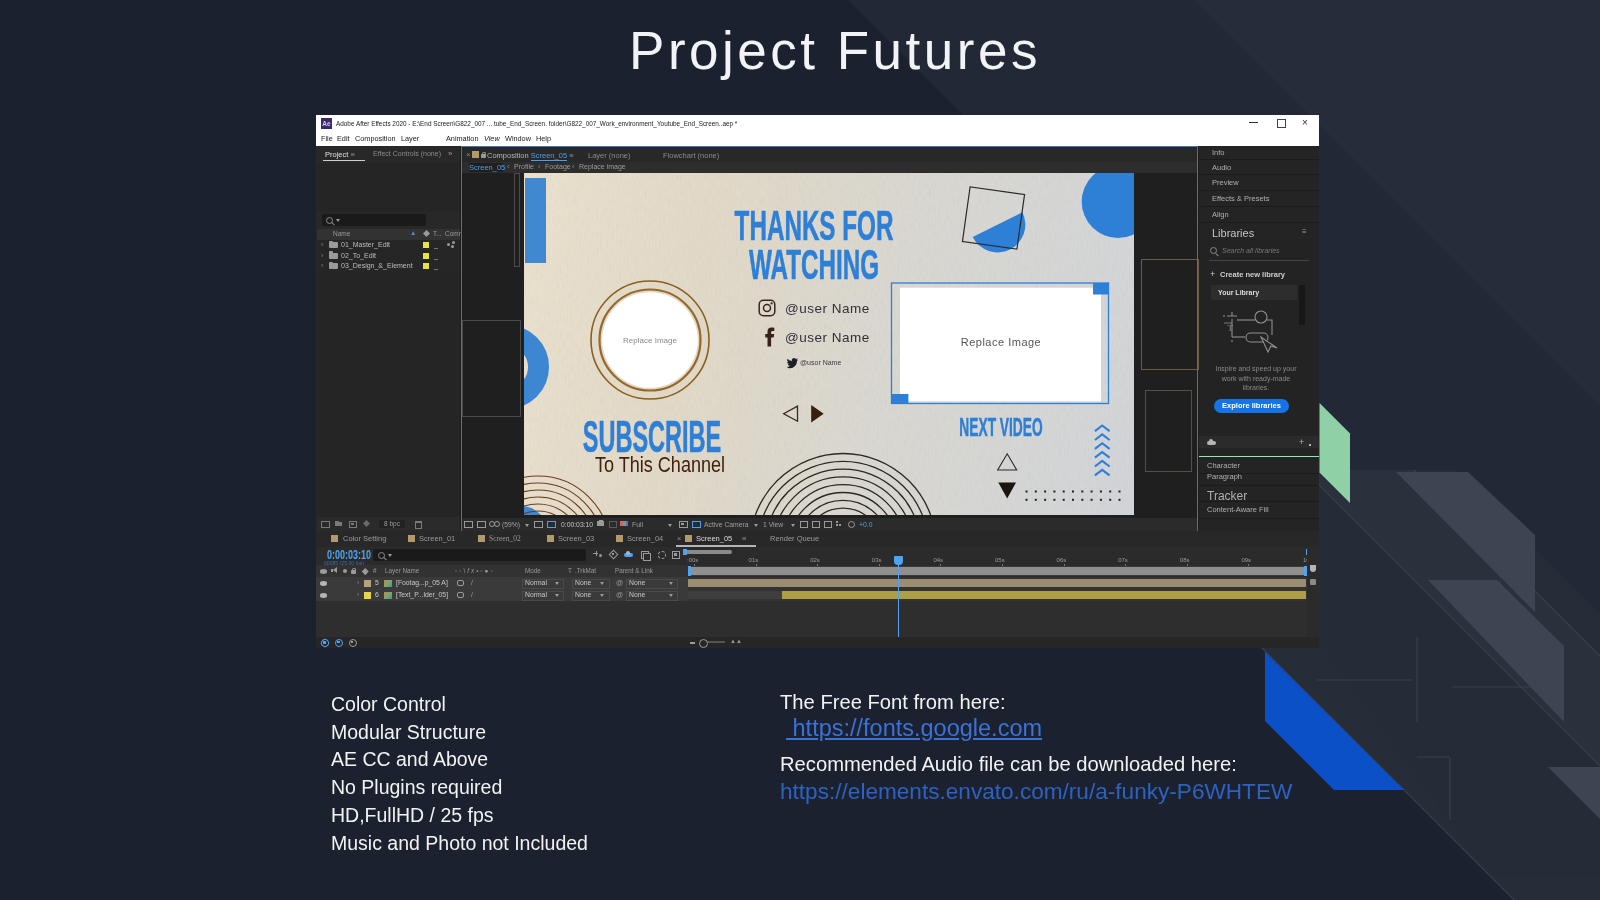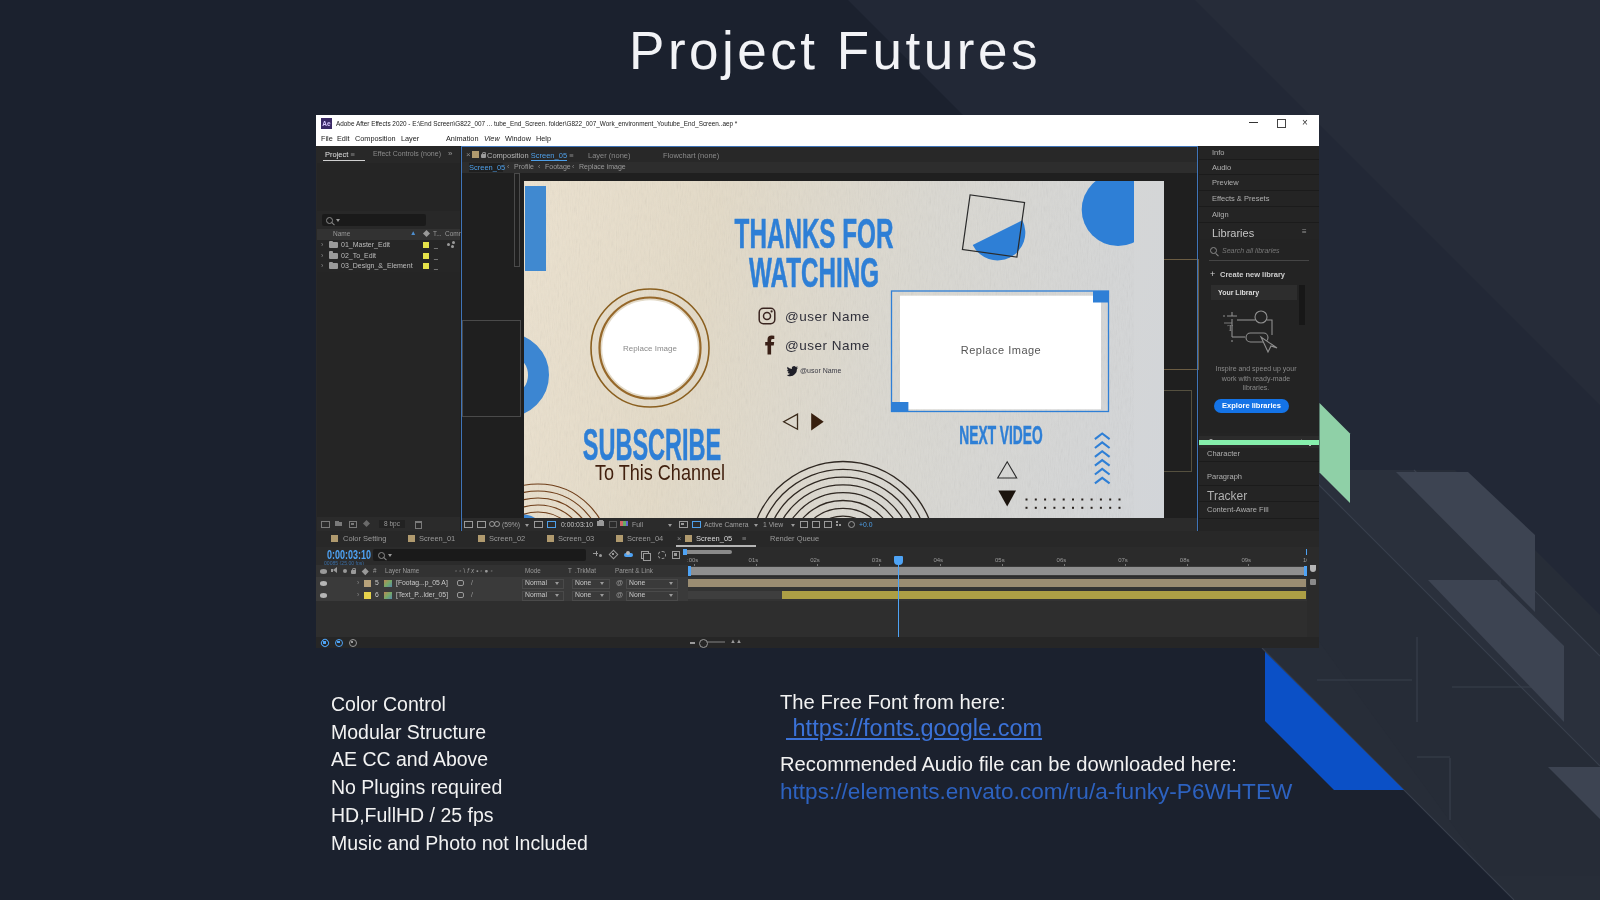--- a/index.html
+++ b/index.html
@@ -165,21 +165,21 @@
       <span class="abs" style="left:111px;top:1px;color:#888;font-size:7px;">‹</span>
       <span class="abs" style="left:118px;top:1px;color:#9a9a9a;font-size:7px;">Replace image</span>
     </div>
 
     <div class="abs" style="left:0;top:27px;width:737px;height:345px;background:#1f1f1f;">
       <div class="abs" style="left:0.5px;top:147px;width:57px;height:95px;border:1px solid #4a4a4a;"></div>
       <div class="abs" style="left:53px;top:0px;width:4px;height:92px;border:1px solid #4a4a4a;"></div>
       <div class="abs" style="left:680px;top:86px;width:56px;height:109px;border:1px solid #6b5c42;"></div>
       <div class="abs" style="left:684px;top:217px;width:45px;height:80px;border:1px solid #55503f;"></div>
 
-      <div id="canvas" class="abs" style="left:63px;top:8px;width:610px;height:342px;overflow:hidden;background:linear-gradient(102deg,#ece2cf 0%,#e3dac7 28%,#dad8d1 58%,#d2d5d9 100%);padding-left:30px;">
+      <div id="canvas" class="abs" style="left:63px;top:0;width:610px;height:342px;overflow:hidden;background:linear-gradient(102deg,#ece2cf 0%,#e3dac7 28%,#dad8d1 58%,#d2d5d9 100%);">
         <svg class="abs" style="left:0;top:0;" width="610" height="342">
             <defs>
               <filter id="grain" x="0" y="0" width="100%" height="100%">
                 <feTurbulence type="fractalNoise" baseFrequency="0.9 0.12" numOctaves="3" seed="7"></feTurbulence>
                 <feColorMatrix type="saturate" values="0"></feColorMatrix>
               </filter>
             </defs>
             <rect width="610" height="342" filter="url(#grain)" opacity="0.13"></rect>
           </svg>
         <svg class="abs" style="left:0;top:0;" width="610" height="342" viewBox="0 0 610 342">
@@ -372,42 +372,42 @@
       </svg>
       <div class="abs" style="left:0;top:125px;width:114px;text-align:center;font-size:7px;line-height:9.5px;color:#8a8a8a;">Inspire and speed up your<br>work with ready-made<br>libraries.</div>
       <div class="abs" style="left:15px;top:160px;width:75px;height:14px;border-radius:7px;background:#1473e6;text-align:center;"><span style="font-size:7.5px;font-weight:bold;color:#fff;line-height:14px;">Explore libraries</span></div>
     </div>
 
     <div class="abs" style="left:0;top:290px;width:120px;height:12px;background:#2b2b2b;">
       <span class="cloud" style="left:8px;top:5px;"></span>
       <span class="abs" style="left:100px;top:1px;font-size:9px;color:#b5b5b5;">+</span>
         <span class="fl" style="left:110px;top:8px;width:2px;height:2px;background:#b5b5b5;"></span>
     </div>
-    <div class="abs" style="left:0;top:294px;width:120px;height:16px;border-bottom:1px solid #1b1b1b;border-top:5px solid #86efac;">
+    <div class="abs" style="left:0;top:310px;width:120px;height:16px;border-bottom:1px solid #1b1b1b;border-top:1px solid #86efac;">
         <span class="abs" style="left:8px;top:4px;font-size:7.5px;color:#b0b0b0;">Character</span>
       </div>
     <div class="abs" style="left:0;top:322px;width:120px;height:16.5px;border-bottom:1px solid #1b1b1b;">
         <span class="abs" style="left:8px;top:4px;font-size:7.5px;color:#b0b0b0;">Paragraph</span>
       </div>
     <div class="abs" style="left:0;top:338.5px;width:120px;height:16.5px;border-bottom:1px solid #1b1b1b;">
         <span class="abs" style="left:8px;top:4px;font-size:12px;color:#b0b0b0;">Tracker</span>
       </div>
     <div class="abs" style="left:0;top:355px;width:120px;height:16.5px;border-bottom:1px solid #1b1b1b;">
         <span class="abs" style="left:8px;top:4px;font-size:7.5px;color:#b0b0b0;">Content-Aware Fill</span>
       </div>
   </div>
   <div id="ptl" class="panel">
 
     <div class="abs" style="left:0;top:0;width:1003px;height:16px;background:#282828;font-size:7.5px;color:#9a9a9a;">
       <span class="abs" style="left:15px;top:4px;width:7px;height:7px;background:#b09a6e;"></span>
         <span class="abs" style="left:27px;top:3px;">Color Setting</span>
       <span class="abs" style="left:92px;top:4px;width:7px;height:7px;background:#b09a6e;"></span>
         <span class="abs" style="left:103px;top:3px;">Screen_01</span>
       <span class="abs" style="left:162px;top:4px;width:7px;height:7px;background:#b09a6e;"></span>
-        <span class="abs" style="left:173px;top:3px;">Screen_02</span>
+        <span class="abs" style="left:173px;top:3px;font-family:Liberation Serif, serif;">Screen_02</span>
       <span class="abs" style="left:231px;top:4px;width:7px;height:7px;background:#b09a6e;"></span>
         <span class="abs" style="left:242px;top:3px;">Screen_03</span>
       <span class="abs" style="left:300px;top:4px;width:7px;height:7px;background:#b09a6e;"></span>
         <span class="abs" style="left:311px;top:3px;">Screen_04</span>
       <span class="abs" style="left:361px;top:3px;color:#888;">×</span>
       <span class="abs" style="left:369px;top:4px;width:7px;height:7px;background:#b09a6e;"></span>
         <span class="abs" style="left:380px;top:3px;color:#d8d8d8;">Screen_05</span>
       <span class="abs" style="left:426px;top:3px;color:#888;">≡</span>
       <div class="abs" style="left:360px;top:14px;width:80px;height:1.5px;background:#b5b5b5;"></div>
       <span class="abs" style="left:454px;top:3px;">Render Queue</span>

